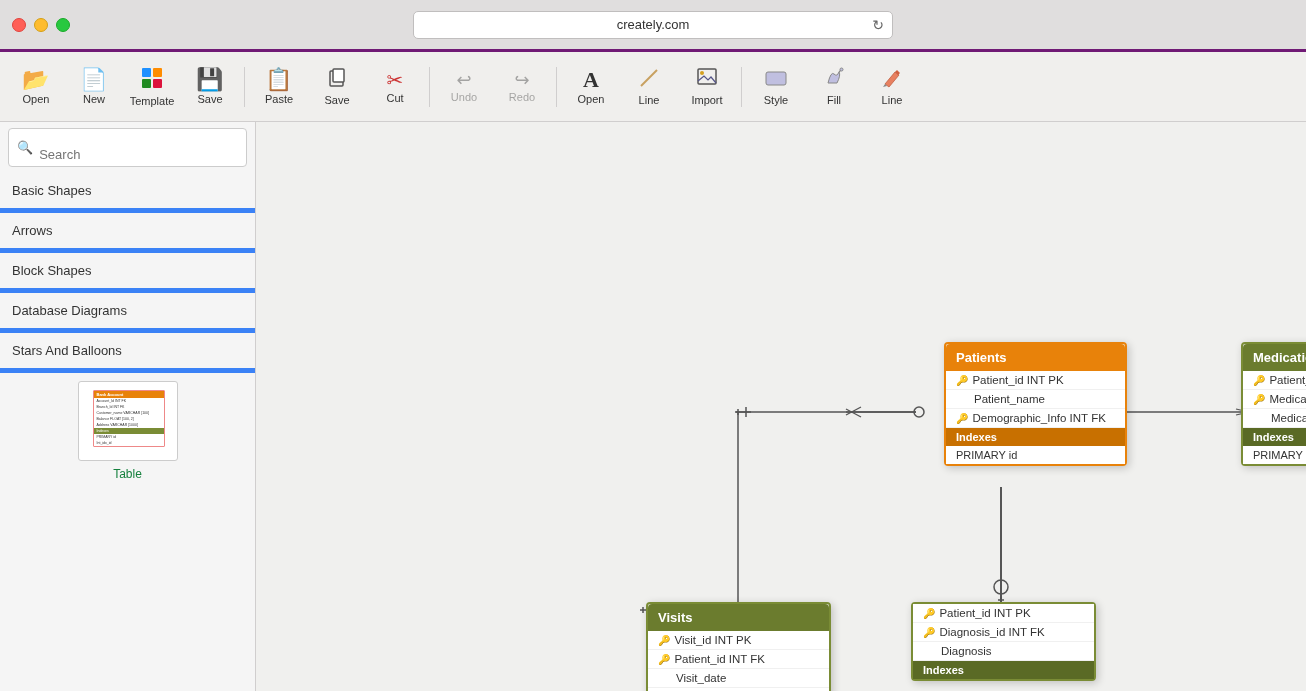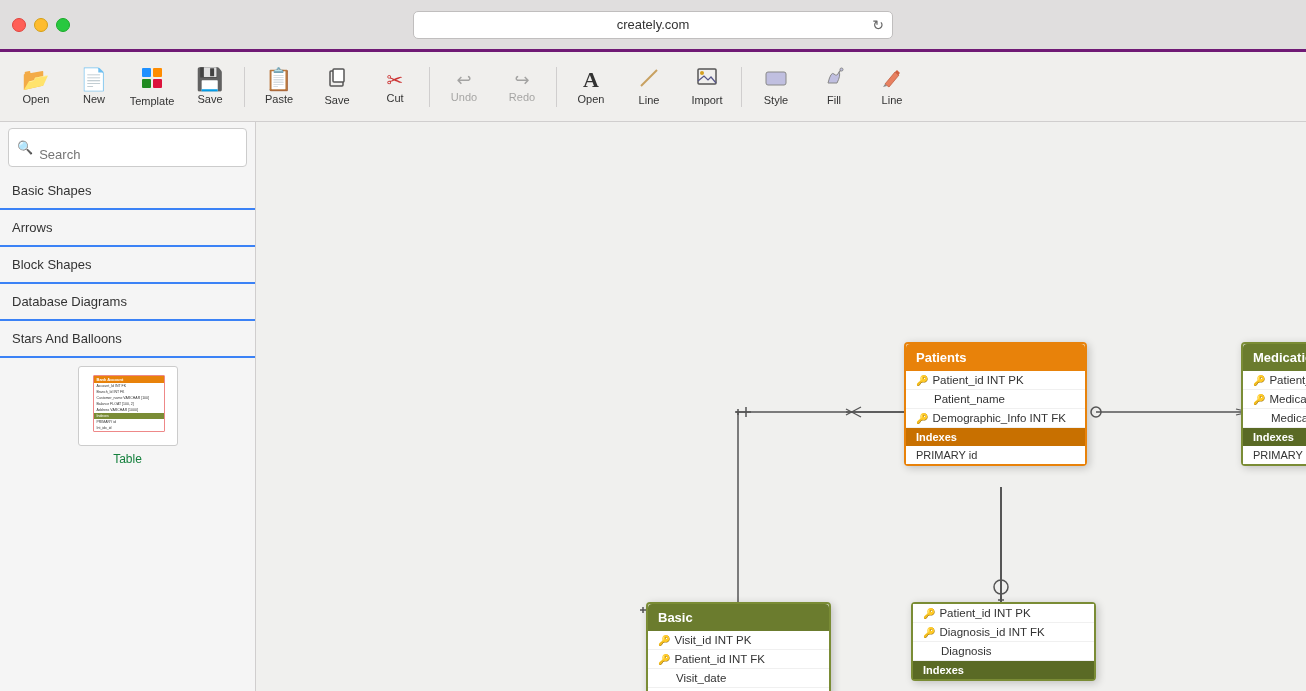--- a/index.html
+++ b/index.html
@@ -100,21 +100,21 @@
       color: #333;
       width: 100%;
       background: transparent;
       margin-top: 14px;
     }
     .sidebar-item {
       padding: 10px 12px;
       font-size: 13px;
       color: #333;
       cursor: pointer;
-      border-bottom: 2px solid #3b82f6;
+      border-bottom: 5px solid #3b82f6;
     }
 
     
     .sidebar-thumbnail {
       padding: 8px;
       display: flex;
       flex-direction: column;
       align-items: center;
       gap: 6px;
     }
@@ -410,21 +410,21 @@
       <line x1="482" y1="287" x2="482" y2="293" stroke="#555" stroke-width="1.5"></line>
       <line x1="479" y1="290" x2="485" y2="290" stroke="#555" stroke-width="1.5"></line>
 
       <line x1="482" y1="290" x2="482" y2="488" stroke="#555" stroke-width="1.5"></line>
       <line x1="482" y1="488" x2="390" y2="488" stroke="#555" stroke-width="1.5"></line>
 
       <line x1="387" y1="485" x2="387" y2="491" stroke="#555" stroke-width="1.5"></line>
       <line x1="384" y1="488" x2="390" y2="488" stroke="#555" stroke-width="1.5"></line>
     </svg>
 
-    <div class="db-table table-orange" style="left: 648px; top: 220px; width: 183px;">
+    <div class="db-table table-orange" style="left: 688px; top: 220px; width: 183px;">
       <div class="db-table-header">
         <span>Patients</span>
       </div>
       <div class="db-table-body">
         <div class="db-table-row">
           <span class="key-icon">🔑</span>
           <span>Patient_id  INT  PK</span>
         </div>
         <div class="db-table-row">
           <span style="width:14px; display:inline-block;"></span>
@@ -456,21 +456,21 @@
           <span style="width:14px; display:inline-block;"></span>
           <span>Medication_name</span>
         </div>
         <div class="db-table-indexes" style="background:#5a6a25;">Indexes</div>
         <div class="db-table-index-row">PRIMARY   id</div>
       </div>
     </div>
 
     <div class="db-table table-olive" style="left: 390px; top: 480px; width: 185px;">
       <div class="db-table-header">
-        <span>Basic</span>
+        <span>Visits</span>
       </div>
       <div class="db-table-body">
         <div class="db-table-row">
           <span class="key-icon">🔑</span>
           <span>Visit_id  INT  PK</span>
         </div>
         <div class="db-table-row">
           <span class="key-icon">🔑</span>
           <span>Patient_id  INT  FK</span>
         </div>

